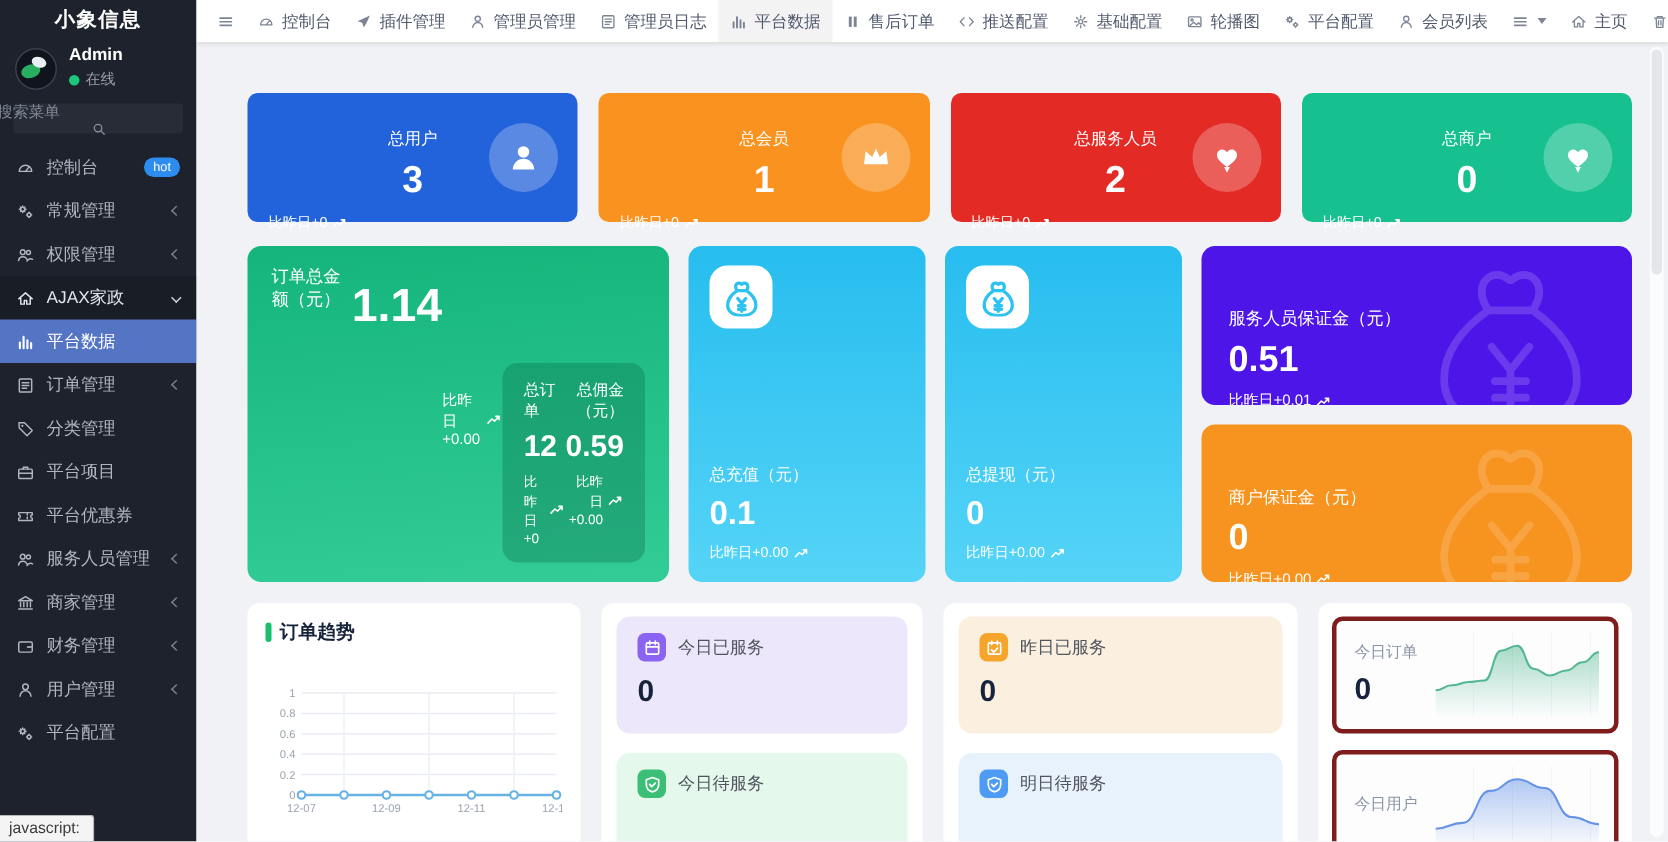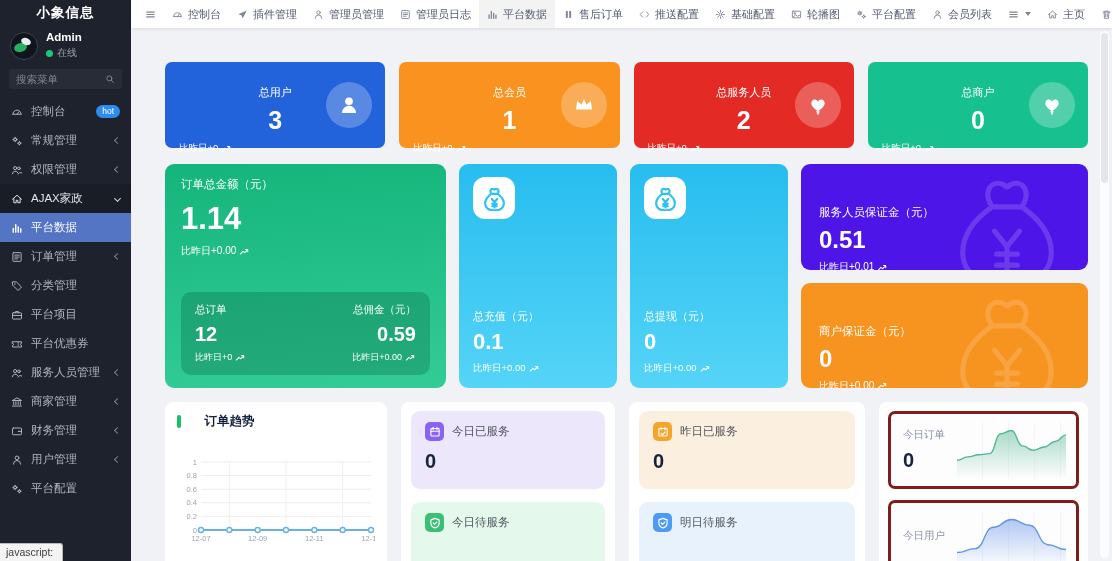--- a/index.html
+++ b/index.html
@@ -10,21 +10,21 @@
   
   .sidebar { width:131px; min-width:131px; background:#1e222c; color:#aeb6c0; position:relative; display:flex; flex-direction:column; overflow:hidden; }
   .side-title { height:26px; line-height:26px; text-align:center; color:#fff; font-size:13.5px; font-weight:bold; letter-spacing:1px; }
   .profile { display:flex; align-items:center; padding:5px 10px 7px; }
   .avatar { width:28px; height:28px; border-radius:50%; background:#10141c; border:1px solid #3a4150; margin-right:8px; position:relative; overflow:hidden; flex:none; }
   .avatar:before { content:''; position:absolute; left:3px; top:10px; width:13px; height:9px; background:#27ae60; border-radius:50%; transform:rotate(-15deg); }
   .avatar:after { content:''; position:absolute; left:10px; top:5px; width:10px; height:7px; background:#e8eef2; border-radius:50%; transform:rotate(20deg); }
   .p-name { font-size:11.5px; color:#fff; font-weight:bold; }
   .p-status { display:flex; align-items:center; gap:4px; margin-top:3px; font-size:10px; color:#97a0aa; }
   .dot { width:7px; height:7px; border-radius:50%; background:#1dc779; }
-  .search { margin:2px 9px 8px; height:20px; background:#272c37; border-radius:2px; display:flex; align-items:center; padding:0 7px; }
+  .search { margin:2px 9px 8px; height:20px; background:#272c37; border-radius:2px; display:flex; align-items:center; padding:0 7px;flex-direction:column; }
   .search input { flex:1; min-width:0; border:none; background:none; outline:none; color:#9aa3ad; font-size:10.5px; }
   .search input::placeholder { color:#7f8995; }
   .search svg { width:10px; height:10px; color:#8a93a0; flex:none; }
   .menu { flex:1; }
   .s-item { height:29px; display:flex; align-items:center; padding:0 11px; font-size:11.5px; color:#aeb6c0; cursor:pointer; white-space:nowrap; }
   .s-item.group { background:#191d26; color:#e2e7ec; }
   .s-item.active { background:#5474c4; color:#fff; }
   .s-ic { width:13px; margin-right:7px; display:flex; flex:none; }
   .s-ic svg { width:12px; height:12px; }
   .s-lb { flex:1; overflow:hidden; }
@@ -52,21 +52,21 @@
   .stat { flex:1; height:86px; border-radius:7px; color:#fff; padding:23px 14px; position:relative; cursor:pointer;text-align:center; }
   .stat .lb { font-size:11px; }
   .stat .val { font-size:25px; font-weight:bold; margin-top:6px; }
   .stat .tr { font-size:9.5px; margin-top:7px; display:flex; align-items:center; gap:3px; }
   .tr svg { width:11px; height:9px; }
   .circ { position:absolute; right:13px; top:50%; transform:translateY(-50%); width:46px; height:46px; border-radius:50%; background:rgba(255,255,255,.25); display:flex; align-items:center; justify-content:center; }
   .circ svg { width:22px; height:22px; color:#fff; }
 
   
   .row2 { display:flex; gap:13px; margin-top:16px; height:224px; }
-  .gcard { width:281px; flex:none; border-radius:9px; color:#fff; padding:13px 16px; display:flex; flex-direction:column; cursor:pointer; }
+  .gcard { width:281px; flex:none; border-radius:9px; color:#fff; padding:13px 16px; display:flex; flex-direction:row; cursor:pointer; }
   .gcard .ttl { font-size:11.5px; }
   .gcard .big { font-size:31px; font-weight:bold; margin-top:9px; }
   .gcard .tr { font-size:10px; margin-top:7px; display:flex; align-items:center; gap:3px; }
   .gsub { margin-top:auto; background:rgba(7,96,66,.30); border-radius:10px; padding:11px 14px; display:flex; justify-content:space-between; }
   .gsub .lb { font-size:10.5px; }
   .gsub .v { font-size:20px; font-weight:bold; margin-top:6px; }
   .gsub .tr { font-size:9px; margin-top:5px; display:flex; align-items:center; gap:3px; }
   .gsub .col2 { text-align:right; }
   .gsub .col2 .tr { justify-content:flex-end; }
   .cyan { width:158px; flex:none; border-radius:9px; color:#fff; padding:13px 14px; display:flex; flex-direction:column; cursor:pointer; }
@@ -80,21 +80,21 @@
   .dep .lb { font-size:11.5px; position:relative; z-index:1;margin-top:28px; }
   .dep .v { font-size:24px; font-weight:bold; margin-top:6px; position:relative; z-index:1; }
   .dep .tr { font-size:10px; margin-top:6px; display:flex; align-items:center; gap:3px; position:relative; z-index:1; }
   .bag-mark { position:absolute; right:22px; top:6px; width:118px; height:118px; color:rgba(255,255,255,.16); }
   .bag-mark svg { width:100%; height:100%; }
 
   
   .row3 { display:flex; gap:14px; margin-top:14px; height:200px; }
   .wcard { background:#fff; border-radius:8px; }
   .chart-card { width:222px; flex:none; padding:11px 12px; }
-  .chart-title { display:flex; align-items:center; gap:24px; font-size:12.5px; font-weight:bold; color:#17233d; }
+  .chart-title { display:flex; align-items:center; gap:6px; font-size:12.5px; font-weight:bold; color:#17233d; }
   .tbar { width:3.5px; height:13px; background:#19be6b; border-radius:2px; }
   .trend-svg { width:198px; height:98px; margin-top:26px; }
   .svc-col { flex:none; display:flex; flex-direction:column; gap:13px; padding:9px 10px; }
   .svc-col.a { width:214px; }
   .svc-col.b { width:236px; }
   .svc { border-radius:9px; padding:11px 14px; height:78px; flex:none; }
   .svc-head { display:flex; align-items:center; gap:8px; font-size:11.5px; color:#50555e; }
   .svc-ic { width:19px; height:19px; border-radius:5px; display:flex; align-items:center; justify-content:center; color:#fff; flex:none; }
   .svc-ic svg { width:12px; height:12px; }
   .svc .v { font-size:20px; font-weight:bold; color:#17233d; margin-top:9px; }

